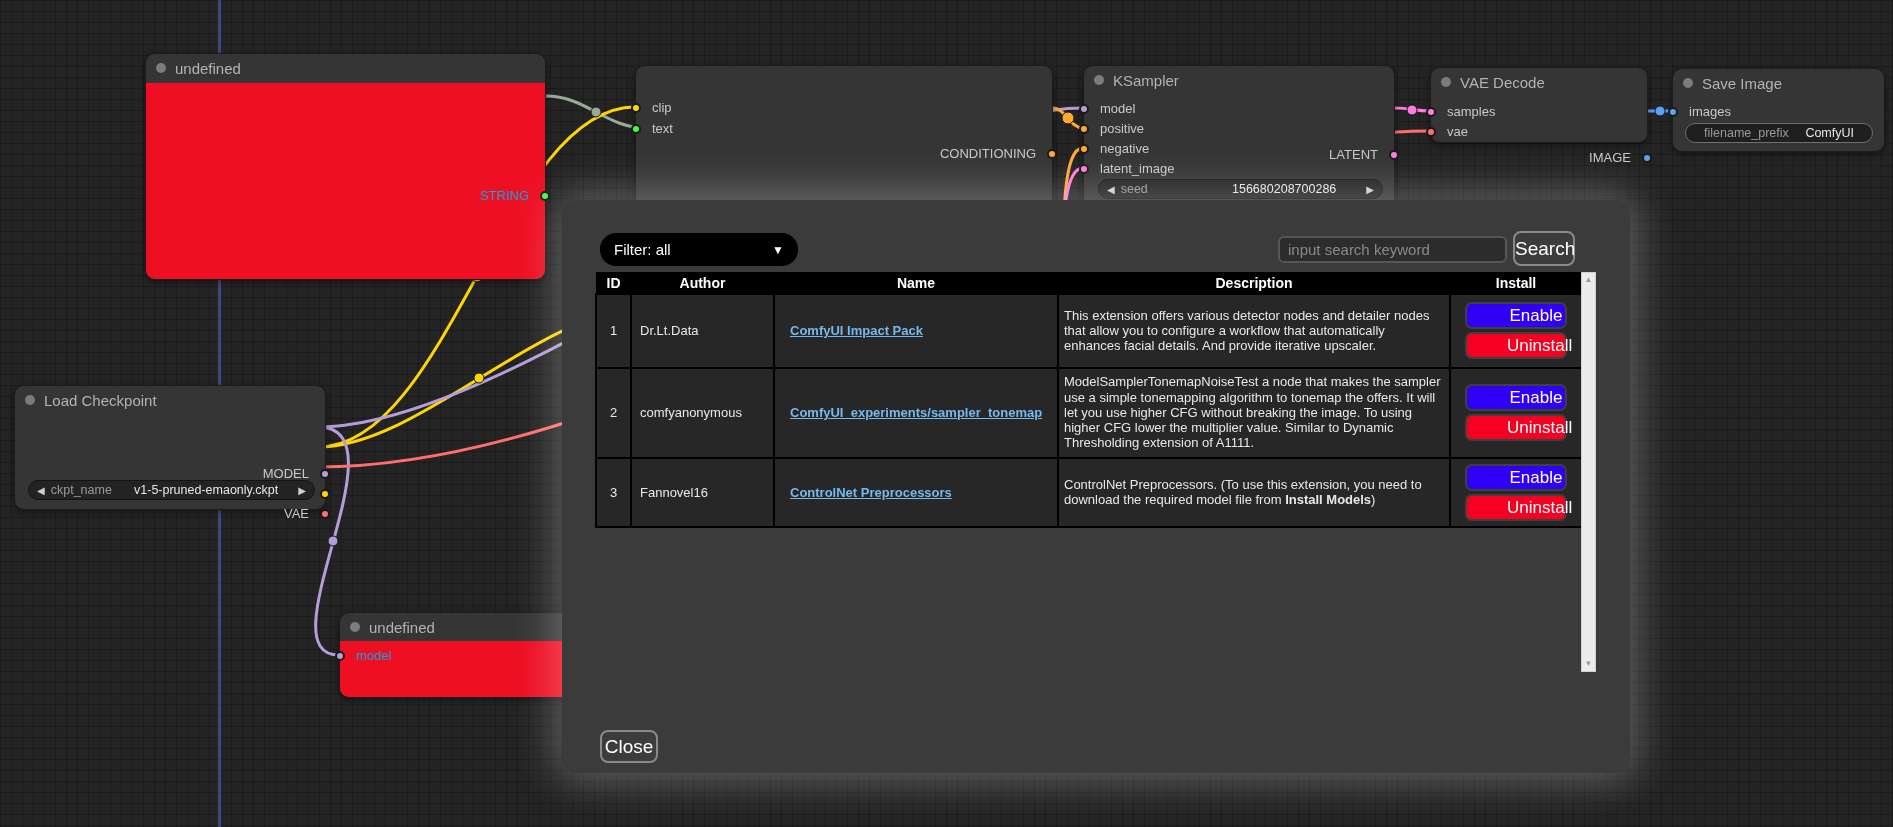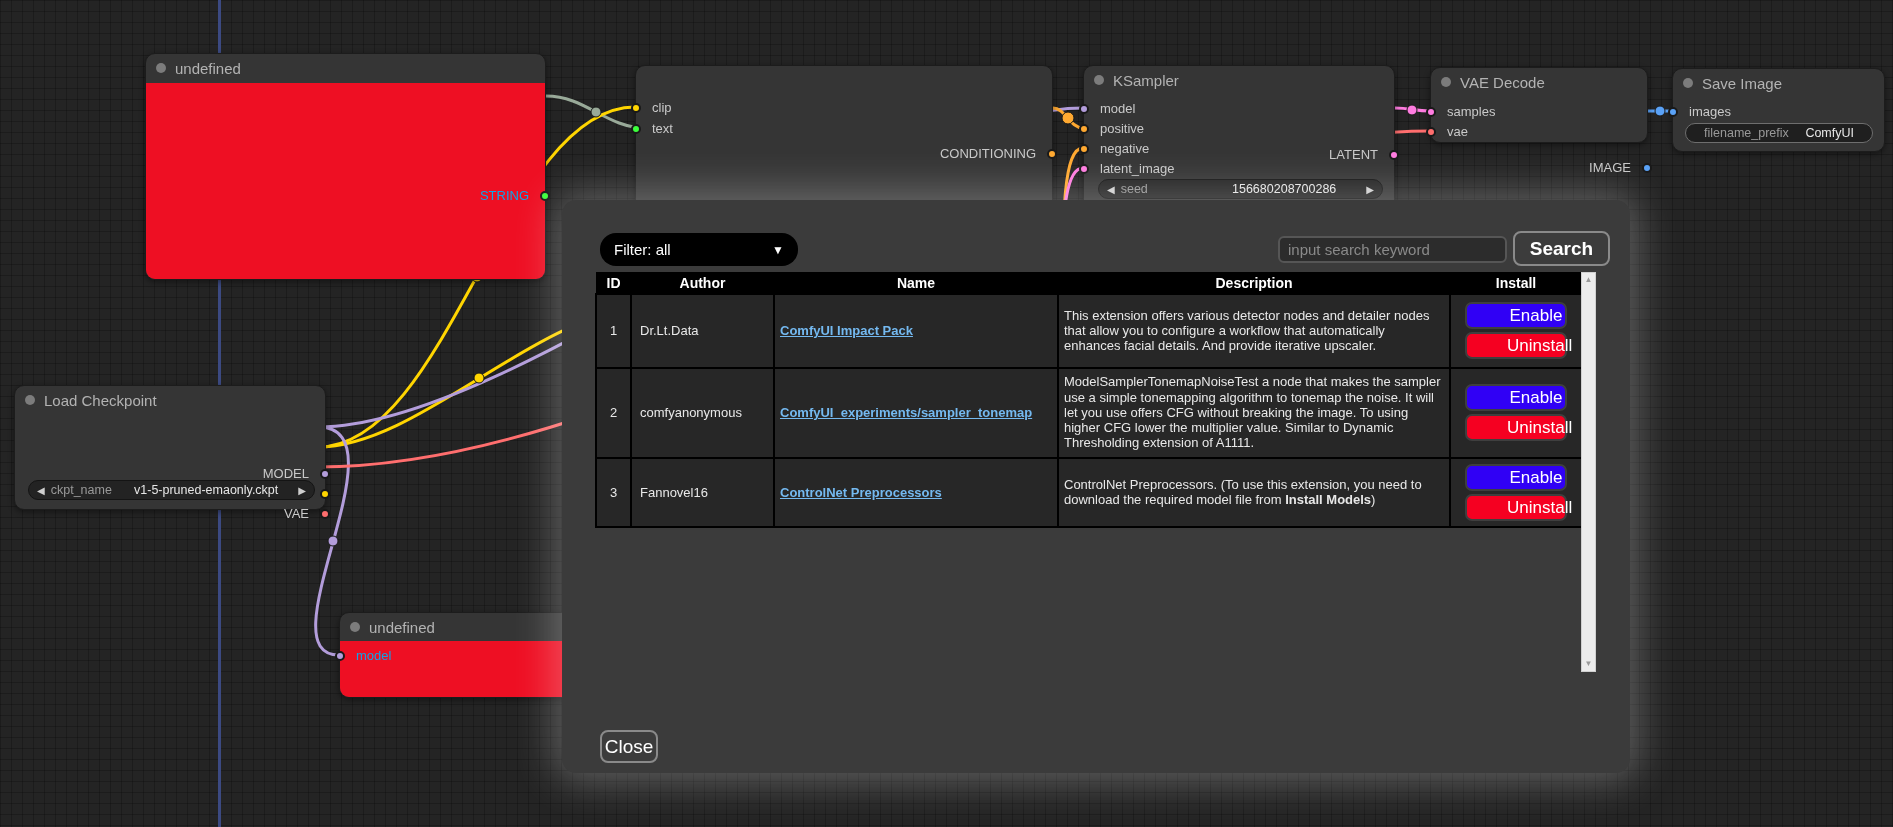--- a/index.html
+++ b/index.html
@@ -50,32 +50,32 @@
   .filter-select { position:absolute; left:38px; top:33px; width:198px; height:33px;
            background:#000; color:#fff; border-radius:16px; font-size:15px;
            display:flex; align-items:center; padding:0 14px; cursor:pointer; }
   .filter-select .chev { margin-left:auto; font-size:12px; }
   .search-input { position:absolute; left:716px; top:36px; width:229px; height:27px;
            background:#2c2c2c; border:2px solid #565656; border-radius:6px;
            color:#ddd; font-size:15px; padding:0 8px; outline:none; }
   .search-input::placeholder { color:#8a8a8a; }
   .btn { background:#3c3c3c; border:2px solid #8a8a8a; border-radius:8px; color:#fff;
          font-size:19px; cursor:pointer; font-family:inherit; }
-  .search-btn { position:absolute; left:951px; top:31px; width:97px; height:35px;font-weight:bold; }
+  .search-btn { position:absolute; left:951px; top:31px; width:62px; height:35px; }
   .close-btn  { position:absolute; left:38px;  top:530px; width:58px; height:33px; }
 
   .table-wrap { position:absolute; left:33px; top:72px; width:1003px; height:400px; }
   table.ext { border-collapse:collapse; width:986px; table-layout:fixed; }
   table.ext th { background:#000; color:#fff; font-size:14px; font-weight:bold;
                  height:21px; border:1px solid #000; }
   table.ext td { background:#272727; color:#e8e8e8; font-size:13px;
                  border:2px solid #000; vertical-align:middle; }
   td.cell-id { text-align:center; }
   td.cell-author { padding-left:8px; }
-  td.cell-name { padding-left:5px; }
+  td.cell-name { padding-left:15px; }
   td.cell-desc { padding:3px 5px; vertical-align:top; line-height:15.3px; color:#e3e3e3; }
   td.cell-install { text-align:center; }
   a.name-link { color:#74b9f0; font-weight:bold; text-decoration:underline;
                 font-size:13px; cursor:pointer; }
   .row-btn { display:block; margin:3px auto; width:102px; height:27px; border-radius:7px;
              border:2px solid #3f3f3f; color:#fff; font-size:17px; cursor:pointer;
              font-family:inherit; line-height:21px;padding-left:40px; }
   .btn-enable { background:#3000f5; }
   .btn-uninstall { background:#f50021; }
   .scrollbar { position:absolute; left:986px; top:0; width:15px; height:400px;
@@ -181,21 +181,21 @@
     <span>VAE Decode</span>
   </div>
   <div class="port-row in" style="top:34px;">
     <span class="pdot c-latent"></span>
     <span>samples</span>
   </div>
   <div class="port-row in" style="top:54px;">
     <span class="pdot c-vae"></span>
     <span>vae</span>
   </div>
-  <div class="port-row out" style="top:44px;">
+  <div class="port-row out" style="top:34px;">
     <span>IMAGE</span>
     <span class="pdot c-image"></span>
   </div>
 </div>
 
 <div class="node" style="left:1672px; top:68px; width:213px; height:84px;">
   <div class="node-title">
     <span class="title-dot"></span>
     <span>Save Image</span>
   </div>
@@ -282,21 +282,21 @@
           <td class="cell-desc"><span>This extension offers various detector nodes and detailer nodes that allow you to configure a workflow that automatically enhances facial details. And provide iterative upscaler.</span><b class="desc-bold"></b><span></span></td>
           <td class="cell-install">
             <button class="row-btn btn-enable">Enable</button>
             <button class="row-btn btn-uninstall">Uninstall</button>
           </td>
         </tr>
         <tr style="height:90px;">
           <td class="cell-id">2</td>
           <td class="cell-author">comfyanonymous</td>
           <td class="cell-name"><a class="name-link">ComfyUI_experiments/sampler_tonemap</a></td>
-          <td class="cell-desc"><span>ModelSamplerTonemapNoiseTest a node that makes the sampler use a simple tonemapping algorithm to tonemap the noise. It will let you use offers CFG without breaking the image. To using higher CFG lower the multiplier value. Similar to Dynamic Thresholding extension of A1111.</span><b class="desc-bold"></b><span></span></td>
+          <td class="cell-desc"><span>ModelSamplerTonemapNoiseTest a node that makes the sampler use a simple tonemapping algorithm to tonemap the offers. It will let you use higher CFG without breaking the image. To using higher CFG lower the multiplier value. Similar to Dynamic Thresholding extension of A1111.</span><b class="desc-bold"></b><span></span></td>
           <td class="cell-install">
             <button class="row-btn btn-enable">Enable</button>
             <button class="row-btn btn-uninstall">Uninstall</button>
           </td>
         </tr>
         <tr style="height:69px;">
           <td class="cell-id">3</td>
           <td class="cell-author">Fannovel16</td>
           <td class="cell-name"><a class="name-link">ControlNet Preprocessors</a></td>
           <td class="cell-desc"><span>ControlNet Preprocessors. (To use this extension, you need to download the required model file from </span><b class="desc-bold">Install Models</b><span>)</span></td>

